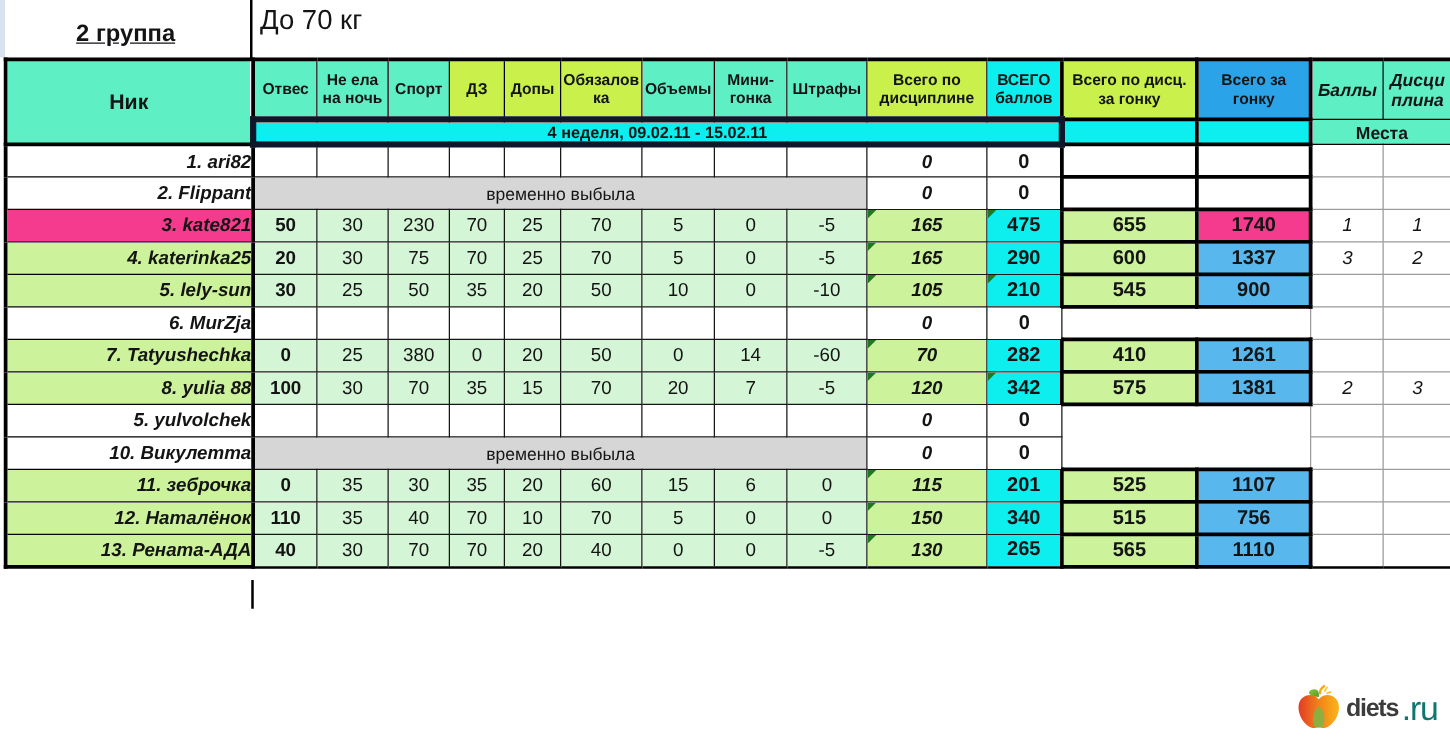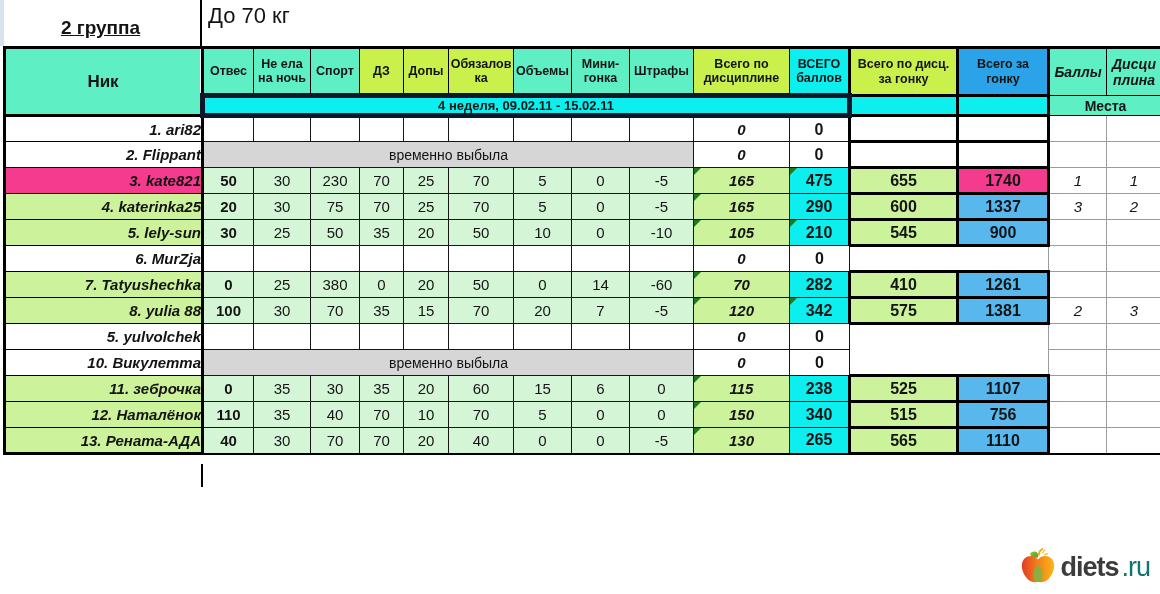--- a/index.html
+++ b/index.html
@@ -53,21 +53,21 @@
   .place{border:1px solid #9b9b9b;font-style:italic}
   tbody tr:last-child td{border-bottom-width:2px;border-bottom-color:#000;border-bottom-style:solid}
   tbody tr:last-child td.race.plain{border-bottom:none}
 
   .tri{position:absolute;left:0;top:0;width:0;height:0;
        border-top:7px solid #1e7a1e;border-right:7px solid transparent}
 
   
   .watermark{position:absolute;right:10px;bottom:8px;display:flex;align-items:center;
              gap:3px;text-decoration:none;cursor:pointer}
-  .wm-main{color:#3c3c3c;font-weight:bold;font-size:27px;letter-spacing:-1px;
+  .wm-main{color:#3c3c3c;font-weight:bold;font-size:20px;letter-spacing:-1px;
            text-shadow:0 0 3px #fff,0 0 6px #fff,0 1px 2px #fff}
   .wm-suffix{color:#0f766e;font-size:27px;letter-spacing:-1px;
              text-shadow:0 0 3px #fff,0 0 6px #fff}
   .apple{width:38px;height:38px;display:inline-block}
 </style>
 </head>
 <body>
 
 <div class="left-strip"></div>
 <div class="vline-top"></div>
@@ -291,21 +291,21 @@
         <td class="val on b">0</td>
         <td class="val on">35</td>
         <td class="val on">30</td>
         <td class="val on">35</td>
         <td class="val on">20</td>
         <td class="val on">60</td>
         <td class="val on">15</td>
         <td class="val on">6</td>
         <td class="val on">0</td>
         <td class="tdisc on">115<span class="tri"></span></td>
-        <td class="tpts on">238</td>
+        <td class="tpts on">201</td>
         <td class="race box limebg">525</td>
         <td class="race box bluebg">1107</td>
         <td class="place"></td>
         <td class="place"></td>
       </tr>
       <tr>
         <td class="name lime">12. Наталёнок</td>
         <td class="val on b">110</td>
         <td class="val on">35</td>
         <td class="val on">40</td>

